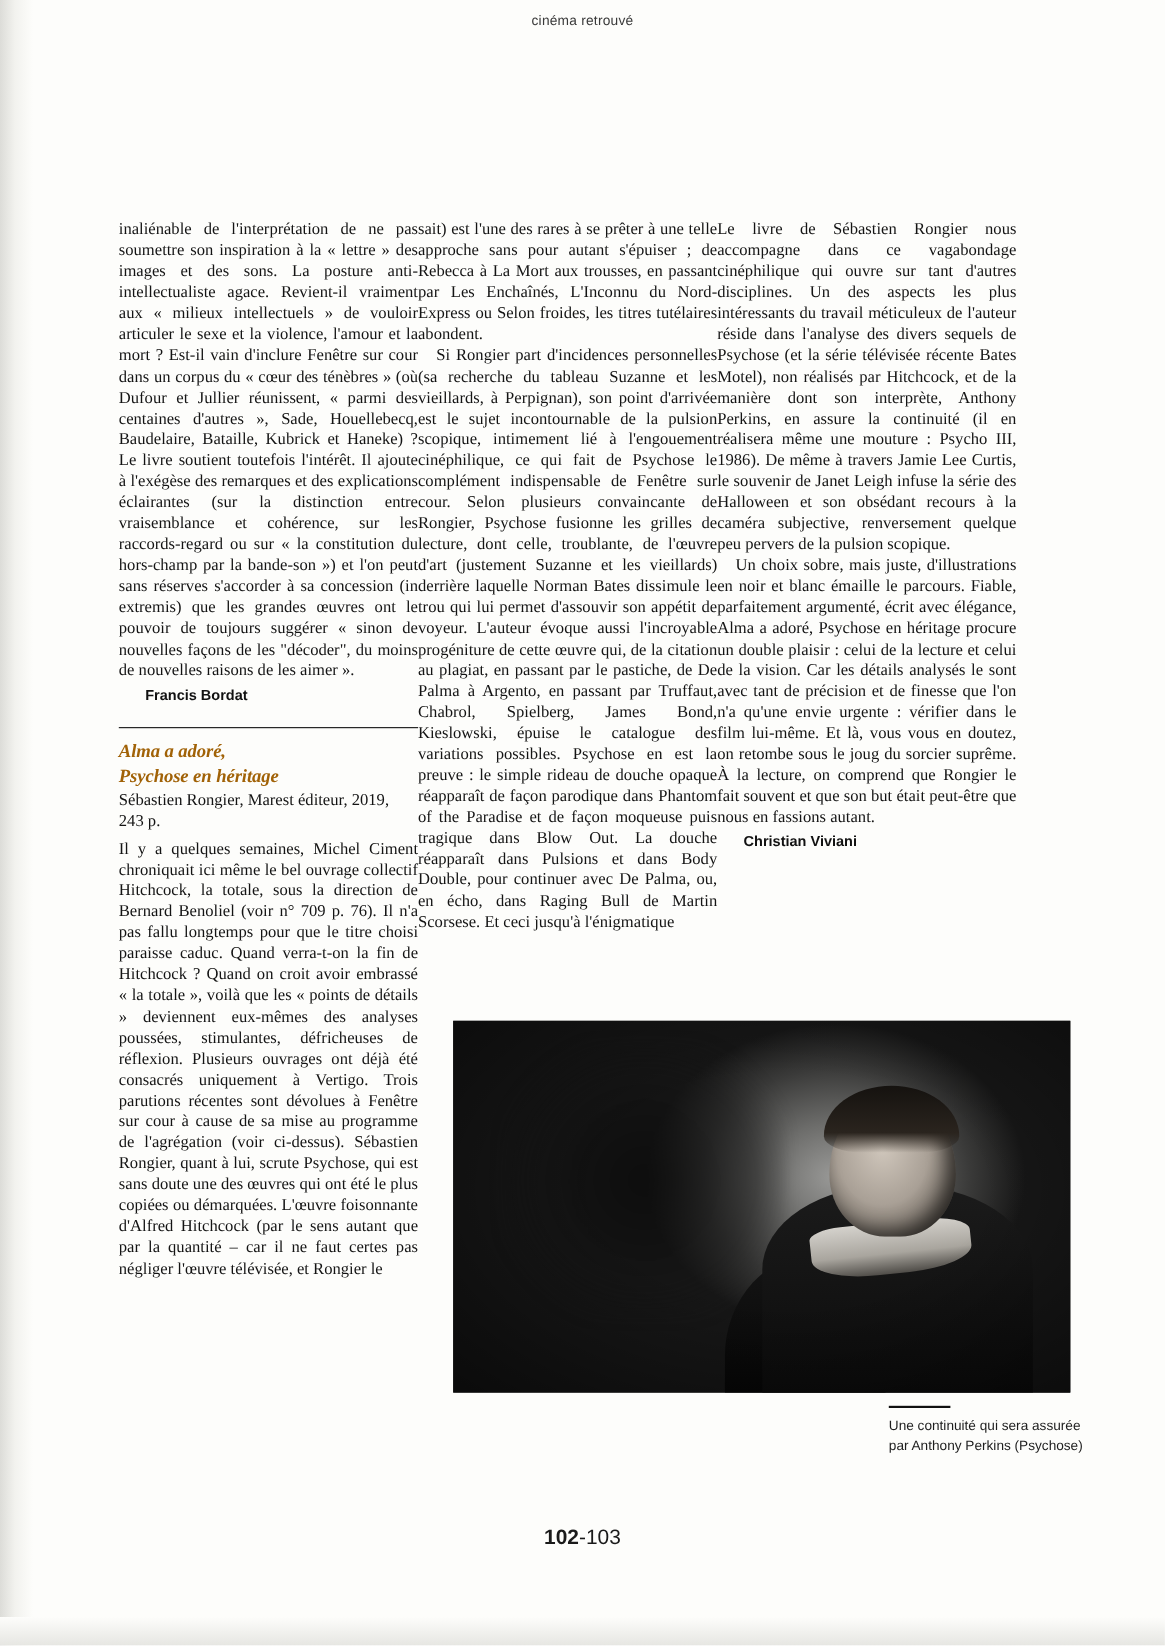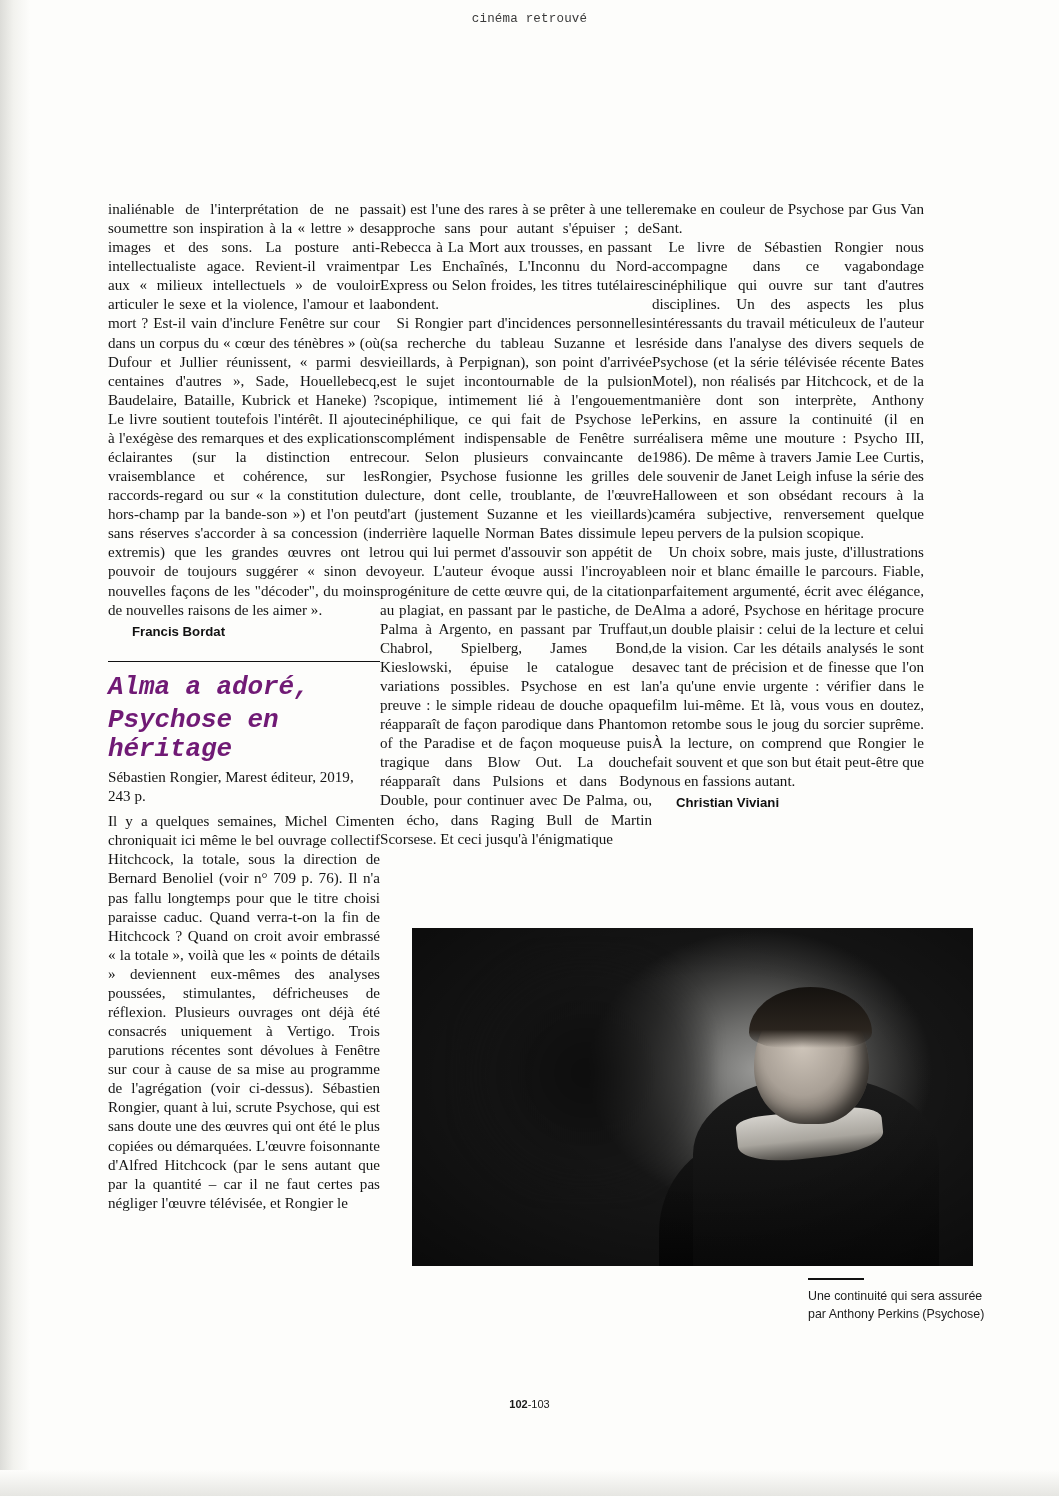--- a/index.html
+++ b/index.html
@@ -34,21 +34,21 @@
     height: 26px;
     background: linear-gradient(to top, #e6e6e2 0%, #fdfdfb 100%);
     pointer-events: none;
   }
   .running-head {
     position: absolute;
     top: 12px;
     left: 0;
     right: 0;
     text-align: center;
-    font-family: Liberation Mono, monospace;
+    font-family: Liberation Sans, sans-serif;
     font-size: 12.5px;
     letter-spacing: 0.2px;
     color: #3a3a3a;
   }
   .columns {
     position: absolute;
     top: 200px;
     left: 108px;
     width: 865px;
     display: flex;
@@ -93,27 +93,27 @@
     margin-top: 22px;
     position: relative;
   }
   .rule {
     border: 0;
     border-top: 1.6px solid #111;
     margin: 0 0 11px 0;
     width: 100%;
   }
   .review-title {
-    font-family: Liberation Mono, monospace;
+    font-family: Liberation Serif, serif;
     font-weight: bold;
     font-style: italic;
-    font-size: 26px;
+    font-size: 17px;
     line-height: 1.12;
     margin: 0 0 4px 0;
-    color: #701a75;
+    color: #a16207;
     letter-spacing: -0.1px;
   }
   .review-meta {
     font-size: 15.1px;
     line-height: 1.265;
     margin: 0 0 6px 0;
     color: #141414;
   }
   .photo-wrap {
     position: absolute;
@@ -205,21 +205,21 @@
     color: #1d1d1d;
     margin-left: 396px;
     width: 190px;
   }
   .folio {
     position: absolute;
     left: 0; right: 0;
     bottom: 86px;
     text-align: center;
     font-family: "Liberation Sans", sans-serif;
-    font-size: 11px;
+    font-size: 19px;
     color: #1a1a1a;
   }
   .folio b { font-weight: bold; }
 </style>
 </head>
 <body>
 
 <div class="page">
 
   <div class="scan-left-edge"></div>
@@ -242,21 +242,20 @@
         <p class="body">Il y a quelques semaines, Michel Ciment chroniquait ici même le bel ouvrage collectif Hitchcock, la totale, sous la direction de Bernard Benoliel (voir n° 709 p. 76). Il n'a pas fallu longtemps pour que le titre choisi paraisse caduc. Quand verra-t-on la fin de Hitchcock ? Quand on croit avoir embrassé « la totale », voilà que les « points de détails » deviennent eux-mêmes des analyses poussées, stimulantes, défricheuses de réflexion. Plusieurs ouvrages ont déjà été consacrés uniquement à Vertigo. Trois parutions récentes sont dévolues à Fenêtre sur cour à cause de sa mise au programme de l'agrégation (voir ci-dessus). Sébastien Rongier, quant à lui, scrute Psychose, qui est sans doute une des œuvres qui ont été le plus copiées ou démarquées. L'œuvre foisonnante d'Alfred Hitchcock (par le sens autant que par la quantité – car il ne faut certes pas négliger l'œuvre télévisée, et Rongier le</p>
       </div>
     </div>
 
     <div class="col">
       <p class="body">sait) est l'une des rares à se prêter à une telle approche sans pour autant s'épuiser ; de Rebecca à La Mort aux trousses, en passant par Les Enchaînés, L'Inconnu du Nord-Express ou Selon froides, les titres tutélaires abondent.</p>
       <p class="body">Si Rongier part d'incidences personnelles (sa recherche du tableau Suzanne et les vieillards, à Perpignan), son point d'arrivée est le sujet incontournable de la pulsion scopique, intimement lié à l'engouement cinéphilique, ce qui fait de Psychose le complément indispensable de Fenêtre sur cour. Selon plusieurs convaincante de Rongier, Psychose fusionne les grilles de lecture, dont celle, troublante, de l'œuvre d'art (justement Suzanne et les vieillards) derrière laquelle Norman Bates dissimule le trou qui lui permet d'assouvir son appétit de voyeur. L'auteur évoque aussi l'incroyable progéniture de cette œuvre qui, de la citation au plagiat, en passant par le pastiche, de De Palma à Argento, en passant par Truffaut, Chabrol, Spielberg, James Bond, Kieslowski, épuise le catalogue des variations possibles. Psychose en est la preuve : le simple rideau de douche opaque réapparaît de façon parodique dans Phantom of the Paradise et de façon moqueuse puis tragique dans Blow Out. La douche réapparaît dans Pulsions et dans Body Double, pour continuer avec De Palma, ou, en écho, dans Raging Bull de Martin Scorsese. Et ceci jusqu'à l'énigmatique</p>
     </div>
 
     <div class="col">
-      <p class="body">remake en couleur de Psychose par Gus Van Sant.</p>
       <p class="body">Le livre de Sébastien Rongier nous accompagne dans ce vagabondage cinéphilique qui ouvre sur tant d'autres disciplines. Un des aspects les plus intéressants du travail méticuleux de l'auteur réside dans l'analyse des divers sequels de Psychose (et la série télévisée récente Bates Motel), non réalisés par Hitchcock, et de la manière dont son interprète, Anthony Perkins, en assure la continuité (il en réalisera même une mouture : Psycho III, 1986). De même à travers Jamie Lee Curtis, le souvenir de Janet Leigh infuse la série des Halloween et son obsédant recours à la caméra subjective, renversement quelque peu pervers de la pulsion scopique.</p>
       <p class="body">Un choix sobre, mais juste, d'illustrations en noir et blanc émaille le parcours. Fiable, parfaitement argumenté, écrit avec élégance, Alma a adoré, Psychose en héritage procure un double plaisir : celui de la lecture et celui de la vision. Car les détails analysés le sont avec tant de précision et de finesse que l'on n'a qu'une envie urgente : vérifier dans le film lui-même. Et là, vous vous en doutez, on retombe sous le joug du sorcier suprême. À la lecture, on comprend que Rongier le fait souvent et que son but était peut-être que nous en fassions autant.</p>
       <div class="sig">Christian Viviani</div>
     </div>
 
   </div>
 
   <div class="photo-wrap">
     <div class="photo">
       <div class="wall-shadow"></div>

